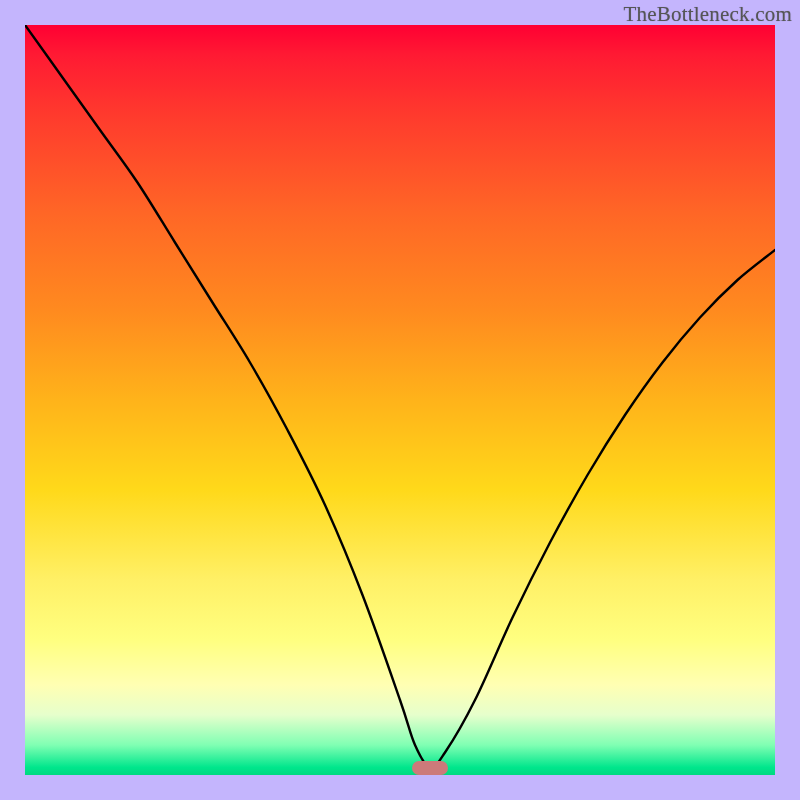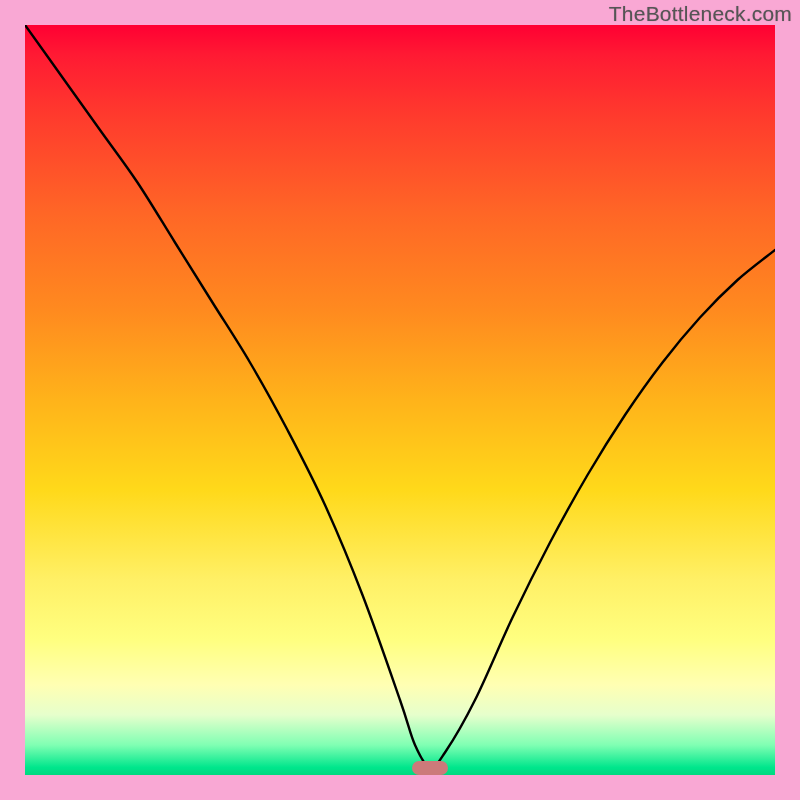--- a/index.html
+++ b/index.html
@@ -8,21 +8,22 @@
     width: 800px;
     height: 800px;
     overflow: hidden;
     background: #000;
     font-family: Arial, Helvetica, sans-serif;
   }
   .frame {
     position: relative;
     width: 800px;
     height: 800px;
-    background: #f9a8d4;
+    background: #c4b5fd;
+    font-family: Liberation Serif, serif;
   }
   .plot-area {
     position: absolute;
     left: 25px;
     top: 25px;
     width: 750px;
     height: 750px;
     background: linear-gradient(to bottom,
       #ff0033 0%,
       #ff1a33 4%,

